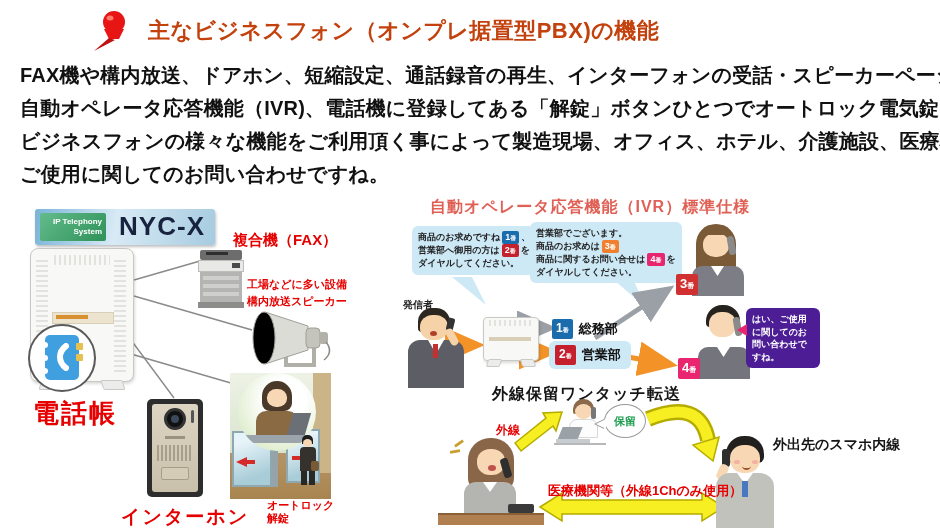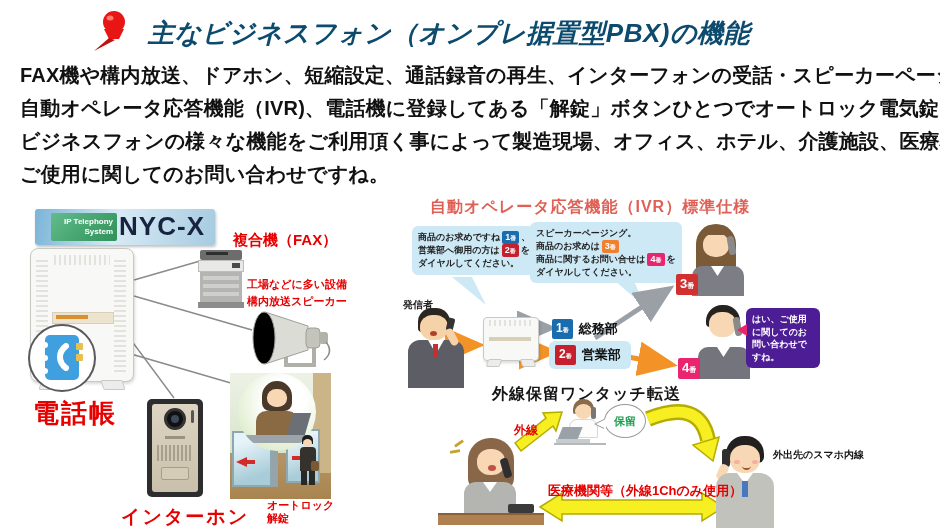--- a/index.html
+++ b/index.html
@@ -1,30 +1,30 @@
 <!DOCTYPE html>
 <html><head>
 <meta charset="utf-8">
 <style>
   html,body{margin:0;padding:0;background:#fff;}
   body{font-family:"Liberation Sans",sans-serif;}
   .stage{position:relative;width:940px;height:529px;background:#fff;overflow:hidden;}
   .abs{position:absolute;}
   .nw{white-space:nowrap;}
-  .title{font-size:26px;font-weight:600;color:#0c4a6e;letter-spacing:.5px;font-style:italic;}
+  .title{font-size:22px;font-weight:600;color:#c2410c;letter-spacing:.5px;}
   .intro-line{position:absolute;left:20px;font-size:20px;font-weight:600;color:#111;white-space:nowrap;letter-spacing:.2px;}
   .redlbl{color:#e60000;font-weight:700;}
   .svglayer{position:absolute;inset:0;z-index:1;pointer-events:none;}
   .layer2{position:absolute;z-index:2;}
   
   .banner{position:absolute;left:35px;top:209px;width:180px;height:36px;border-radius:3px;
     background:linear-gradient(100deg,#7ab4d8 0%,#d8eaf5 45%,#a6cbe0 100%);box-shadow:1px 2px 3px rgba(0,0,0,.25);z-index:2;}
   .banner .gbox{position:absolute;left:5px;top:4px;width:66px;height:28px;border-radius:2px;
     background:linear-gradient(135deg,#63bb8c,#2e9258);color:#fff;font-size:8px;font-weight:700;
-    display:flex;flex-direction:column;align-items:flex-end;justify-content:center;padding-right:4px;box-sizing:border-box;line-height:1.2;margin-left:11px;}
+    display:flex;flex-direction:column;align-items:flex-end;justify-content:center;padding-right:4px;box-sizing:border-box;line-height:1.2;}
   .banner .bname{position:absolute;right:10px;top:2px;font-size:26px;font-weight:700;color:#17233f;letter-spacing:1px;}
   
   .pbx{position:absolute;z-index:2;}
   .pbx .body{position:absolute;background:#f8f8f6;border:1px solid #c9c9c4;border-radius:8px;box-shadow:1px 2px 3px rgba(0,0,0,.15);}
   .vent-v{position:absolute;background:repeating-linear-gradient(0deg,#e3e3de 0 2px,transparent 2px 5px);}
   .vent-h{position:absolute;background:repeating-linear-gradient(90deg,#e3e3de 0 2px,transparent 2px 5px);}
   .pbx .strip{position:absolute;background:#ece4cf;border:1px solid #d9cfb6;}
   .pbx .foot{position:absolute;width:20px;height:8px;background:#ececé8;background:#ececE8;border:1px solid #c9c9c4;border-radius:2px;}
   
   .bubble{position:absolute;background:#cde9f6;border-radius:6px;padding:5px 6px;font-size:9px;font-weight:700;color:#222;line-height:13px;z-index:2;}
@@ -217,21 +217,21 @@
         </span>
       <span>を</span>
     </div>
     <div class="brow">
         <span>ダイヤルしてください。</span>
       </div>
   </div>
 
   <div class="bubble" style="left:530px;top:222px;line-height:12.5px;">
     <div class="brow">
-        <span>スピーカーページング。</span>
+        <span>営業部でございます。</span>
       </div>
     <div class="brow">
       <span>商品のお求めは</span>
       <span class="badge" style="background:#f08030;">
           <span>3</span>
           <small>番</small>
         </span>
     </div>
     <div class="brow">
       <span>商品に関するお問い合せは</span>
@@ -302,36 +302,36 @@
     <div class="figpart" style="left:2px;top:42px;width:52px;height:32px;background:#74747c;border-radius:10px 10px 0 0;"></div>
     <div class="figpart" style="left:21px;top:42px;width:13px;height:10px;background:#fff;clip-path:polygon(0 0,100% 0,50% 100%);"></div>
   </div>
   <div class="numbadge" style="left:678px;top:358px;background:#e8256e;">
       <span>4</span>
       <small>番</small>
     </div>
   <div class="speech pink" style="left:746px;top:308px;">はい、ご使用に関してのお問い合わせですね。</div>
 
   <div class="abs nw layer2" style="left:492px;top:384px;font-size:16px;font-weight:700;color:#151515;letter-spacing:1px;">外線保留ワンタッチ転送</div>
-  <div class="abs nw redlbl layer2" style="left:514px;top:422px;font-size:12px;">外線</div>
+  <div class="abs nw redlbl layer2" style="left:496px;top:422px;font-size:12px;">外線</div>
 
   <div class="abs layer2" style="left:562px;top:399px;width:44px;height:50px;">
     <div class="figpart" style="left:11px;top:0;width:21px;height:15px;background:#8a6a4a;border-radius:10px 10px 2px 2px;"></div>
     <div class="figpart" style="left:13px;top:5px;width:17px;height:15px;background:#f8d8b4;border-radius:50%;"></div>
     <div class="figpart" style="left:29px;top:8px;width:5px;height:12px;background:#777;border-radius:2px;"></div>
     <div class="figpart" style="left:7px;top:20px;width:29px;height:19px;background:#fdfdfd;border:1px solid #d8d8d8;border-radius:8px 8px 0 0;box-sizing:border-box;"></div>
     <div class="figpart" style="left:-2px;top:28px;width:20px;height:13px;background:#9aa2a8;transform:skewX(-22deg);"></div>
     <div class="figpart" style="left:-6px;top:40px;width:34px;height:4px;background:#c6cccf;"></div>
     <div class="figpart" style="left:-8px;top:44px;width:52px;height:2px;background:#b8b8b8;"></div>
   </div>
   <div class="hold">
       <span>保留</span>
     </div>
 
-  <div class="abs nw layer2" style="left:773px;top:448px;font-size:10px;font-weight:700;color:#151515;">外出先のスマホ内線</div>
+  <div class="abs nw layer2" style="left:773px;top:436px;font-size:14px;font-weight:700;color:#151515;">外出先のスマホ内線</div>
 
   <div class="abs layer2" style="left:450px;top:438px;width:95px;height:88px;">
     <div class="figpart" style="left:4px;top:4px;width:10px;height:3px;background:#c8a030;transform:rotate(-35deg);"></div>
     <div class="figpart" style="left:0px;top:12px;width:10px;height:3px;background:#c8a030;transform:rotate(-10deg);"></div>
     <div class="figpart" style="left:18px;top:0;width:46px;height:54px;background:#8a6648;border-radius:22px 22px 14px 14px;"></div>
     <div class="figpart" style="left:27px;top:11px;width:28px;height:26px;background:#f8d8b4;border-radius:46%;"></div>
     <div class="figpart" style="left:38px;top:27px;width:8px;height:6px;background:#c0504a;border-radius:50%;"></div>
     <div class="figpart" style="left:52px;top:20px;width:8px;height:20px;background:#2e2e2e;border-radius:3px;transform:rotate(-16deg);"></div>
     <div class="figpart" style="left:14px;top:44px;width:52px;height:32px;background:#b4b4b0;border-radius:12px 12px 0 0;"></div>
     <div class="figpart" style="left:33px;top:44px;width:14px;height:10px;background:#fff;clip-path:polygon(0 0,100% 0,50% 100%);"></div>

